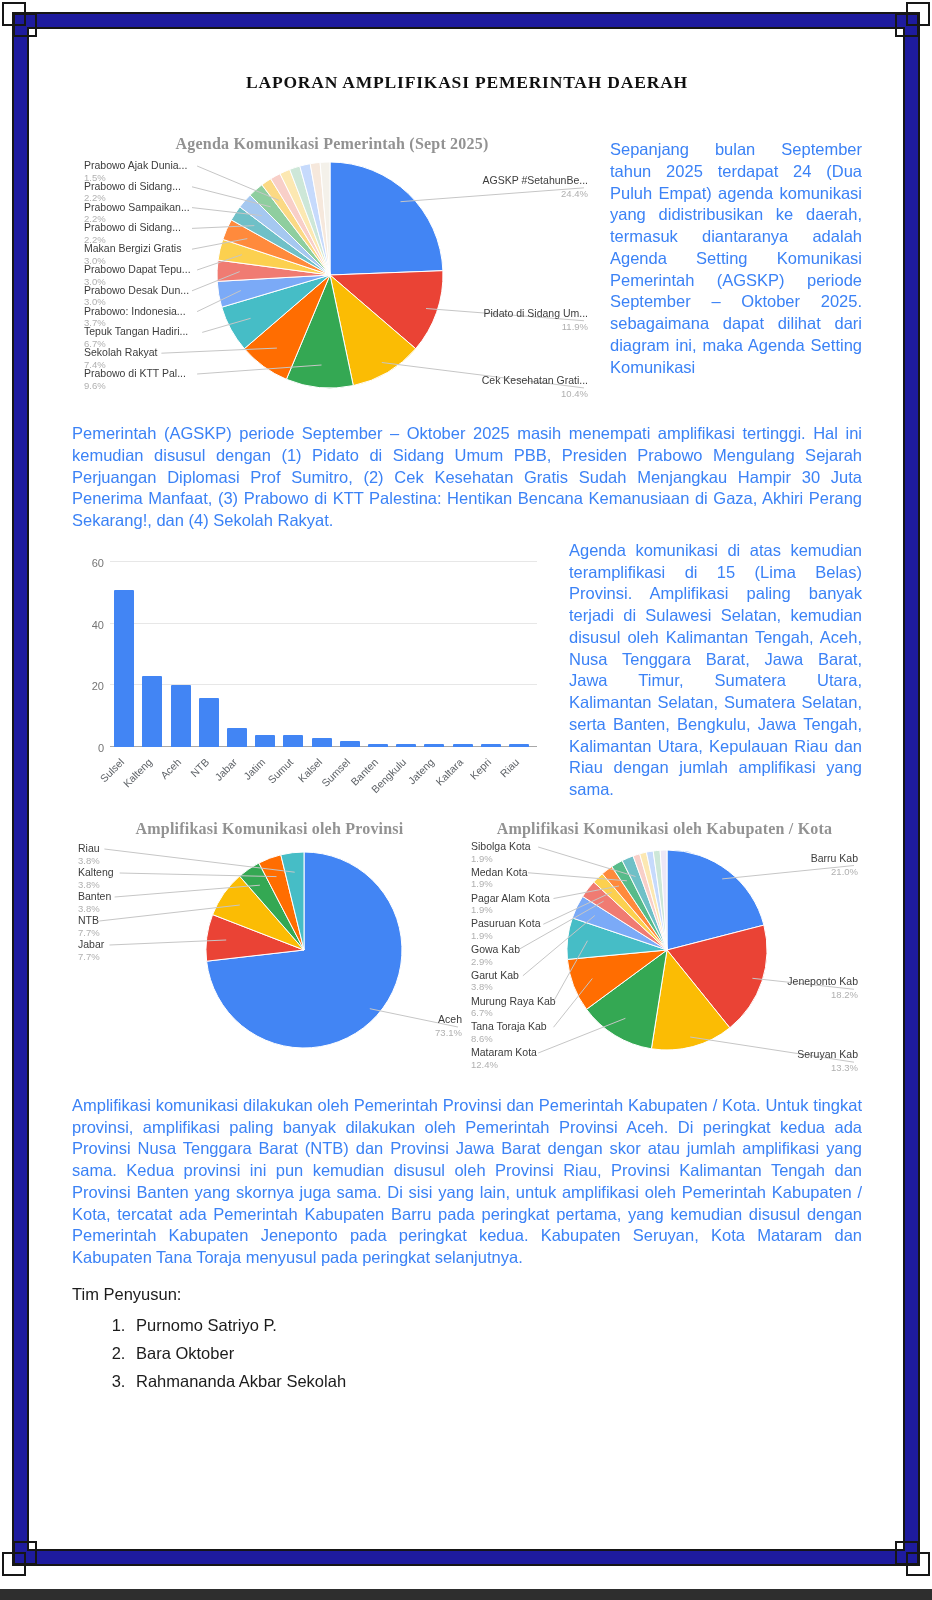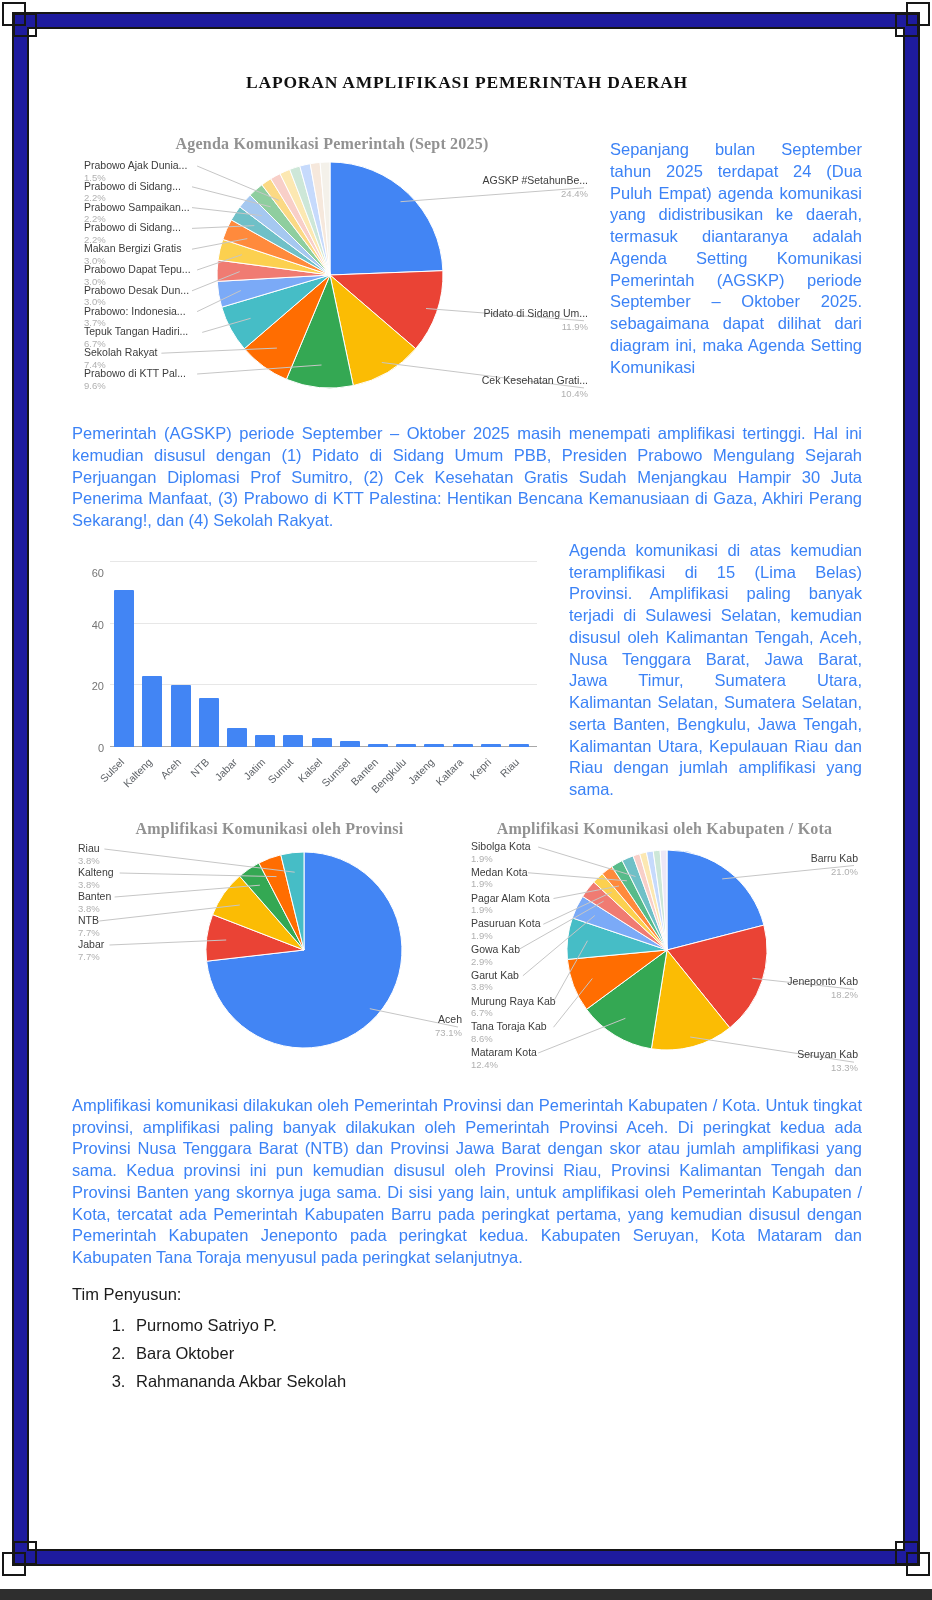--- a/index.html
+++ b/index.html
@@ -152,21 +152,21 @@
       <div class="chart-col">
         <div class="bar-chart" style="width:465px;height:250px;margin-top:8px;">
             <div class="bar-plot" style="height: 185px; margin-left: 38px;">
               <div class="gridline axis" style="bottom: 0px;"></div>
               <span class="ytick" style="bottom: -7px;">0</span>
               <div class="gridline" style="bottom: 61.6667px;"></div>
               <span class="ytick" style="bottom: 54.6667px;">20</span>
               <div class="gridline" style="bottom: 123.333px;"></div>
               <span class="ytick" style="bottom: 116.333px;">40</span>
               <div class="gridline" style="bottom: 185px;"></div>
-              <span class="ytick" style="bottom: 168px;">60</span>
+              <span class="ytick" style="bottom: 178px;">60</span>
               <div class="bar" style="left: 4.1px; height: 157.25px; background: rgb(66, 133, 244);"></div>
               <span class="xtick" style="left: -67.9px; top: 192px;">Sulsel</span>
               <div class="bar" style="left: 32.3px; height: 70.9167px; background: rgb(66, 133, 244);"></div>
               <span class="xtick" style="left: -39.7px; top: 192px;">Kalteng</span>
               <div class="bar" style="left: 60.5px; height: 61.6667px; background: rgb(66, 133, 244);"></div>
               <span class="xtick" style="left: -11.5px; top: 192px;">Aceh</span>
               <div class="bar" style="left: 88.7px; height: 49.3333px; background: rgb(66, 133, 244);"></div>
               <span class="xtick" style="left: 16.7px; top: 192px;">NTB</span>
               <div class="bar" style="left: 116.9px; height: 18.5px; background: rgb(66, 133, 244);"></div>
               <span class="xtick" style="left: 44.9px; top: 192px;">Jabar</span>

